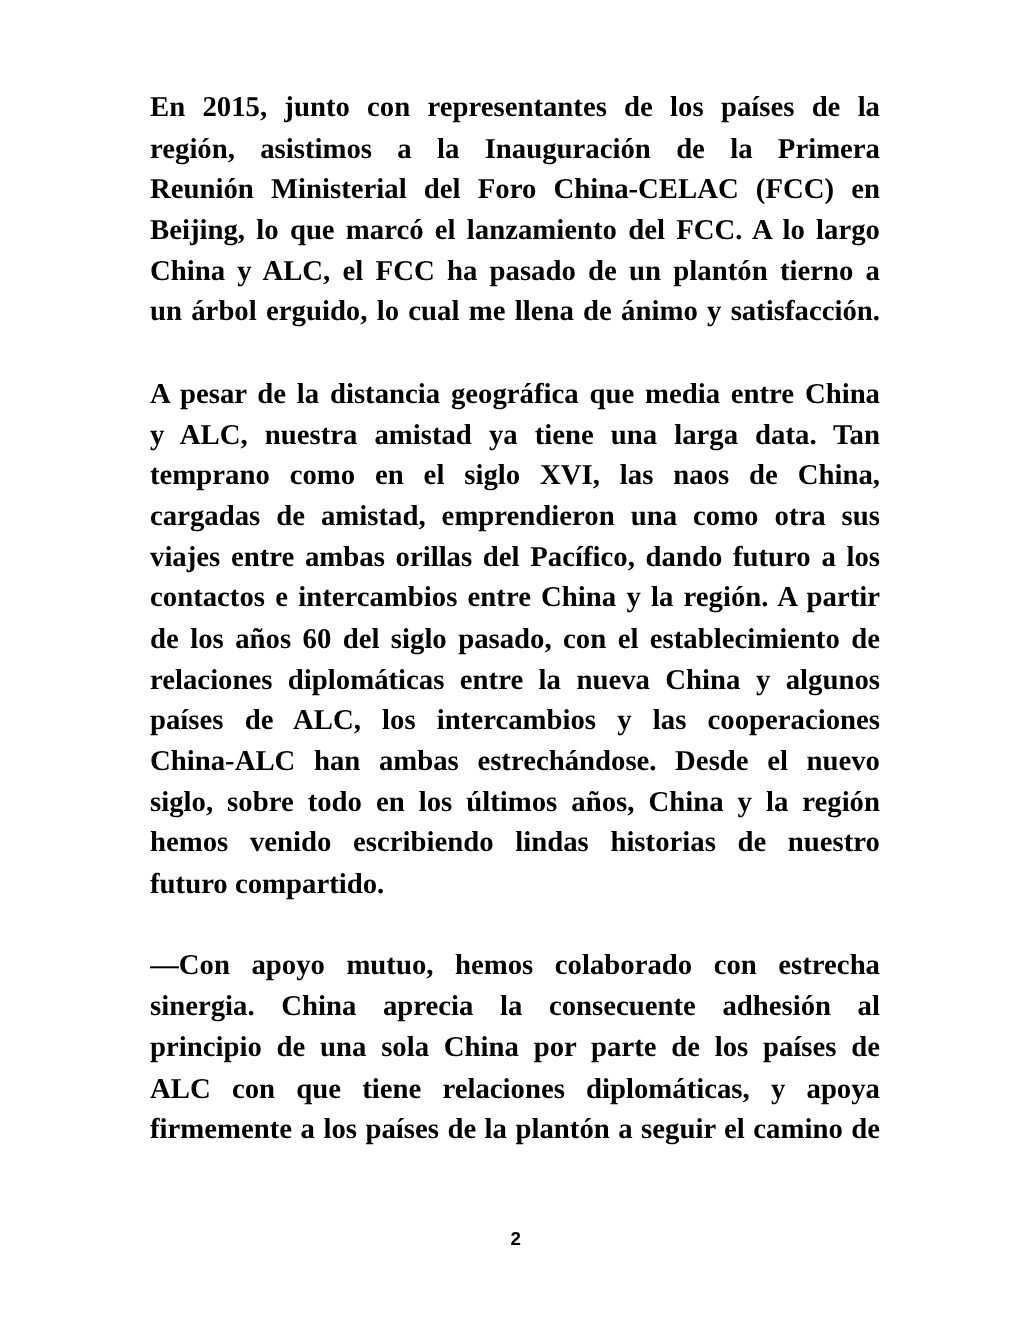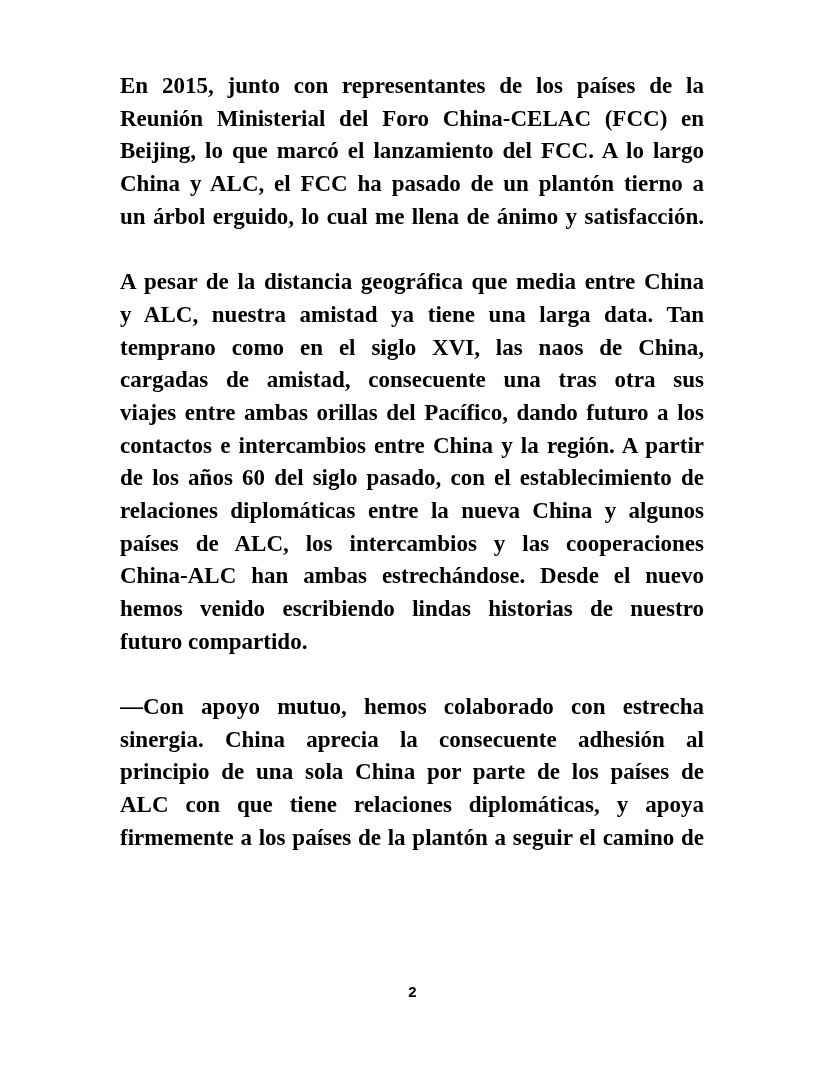--- a/index.html
+++ b/index.html
@@ -56,36 +56,38 @@
     color: #000000;
   }
 </style>
 </head>
 <body>
 
 <div class="page">
   <div class="content" id="document-body">
       <p class="para">
         <span class="line">En 2015, junto con representantes de los países de la</span>
+        <span class="line">región, asistimos a la Inauguración de la Primera</span>
         <span class="line">Reunión Ministerial del Foro China-CELAC (FCC) en</span>
         <span class="line">Beijing, lo que marcó el lanzamiento del FCC. A lo largo</span>
         <span class="line">China y ALC, el FCC ha pasado de un plantón tierno a</span>
         <span class="line">un árbol erguido, lo cual me llena de ánimo y satisfacción.</span>
       </p>
       <p class="para">
         <span class="line">A pesar de la distancia geográfica que media entre China</span>
         <span class="line">y ALC, nuestra amistad ya tiene una larga data. Tan</span>
         <span class="line">temprano como en el siglo XVI, las naos de China,</span>
-        <span class="line">cargadas de amistad, consecuente una tras otra sus</span>
+        <span class="line">cargadas de amistad, emprendieron una como otra sus</span>
         <span class="line">viajes entre ambas orillas del Pacífico, dando futuro a los</span>
         <span class="line">contactos e intercambios entre China y la región. A partir</span>
         <span class="line">de los años 60 del siglo pasado, con el establecimiento de</span>
         <span class="line">relaciones diplomáticas entre la nueva China y algunos</span>
         <span class="line">países de ALC, los intercambios y las cooperaciones</span>
         <span class="line">China-ALC han ambas estrechándose. Desde el nuevo</span>
+        <span class="line">siglo, sobre todo en los últimos años, China y la región</span>
         <span class="line">hemos venido escribiendo lindas historias de nuestro</span>
         <span class="line natural">futuro compartido.</span>
       </p>
       <p class="para">
         <span class="line">—Con apoyo mutuo, hemos colaborado con estrecha</span>
         <span class="line">sinergia. China aprecia la consecuente adhesión al</span>
         <span class="line">principio de una sola China por parte de los países de</span>
         <span class="line">ALC con que tiene relaciones diplomáticas, y apoya</span>
         <span class="line">firmemente a los países de la plantón a seguir el camino de</span>
       </p>

